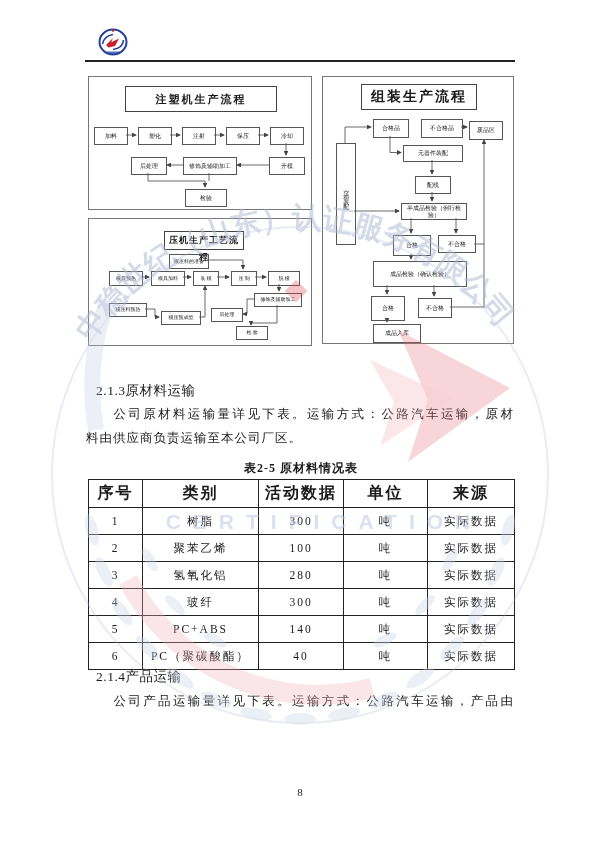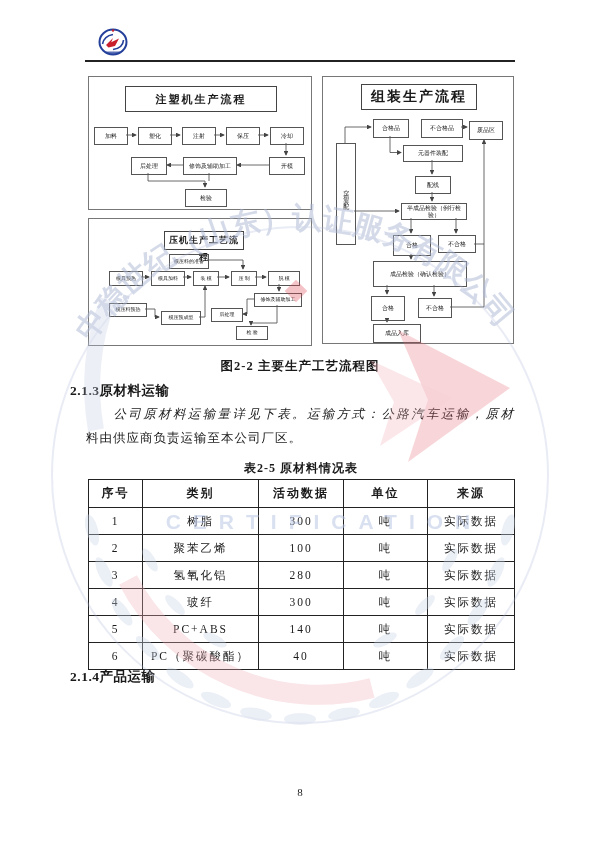--- a/index.html
+++ b/index.html
@@ -17,33 +17,33 @@
   .frameC{left:88px;top:218px;width:222px;height:126px;}
   .ftitle{position:absolute;border:1px solid #444;text-align:center;font-weight:bold;}
   .node{position:absolute;border:1px solid #555;font-size:6px;line-height:1.1;
         display:flex;align-items:center;justify-content:center;text-align:center;color:#222;}
   .nodeC{font-size:5px;}
   .vtext{writing-mode:vertical-rl;letter-spacing:5px;justify-content:center;}
   .wires{position:absolute;left:0;top:0;pointer-events:none;}
   
   .fig-caption{position:absolute;top:358px;left:0;width:100%;text-align:center;
                font-weight:bold;font-size:12.5px;letter-spacing:1px;}
-  .sec-head{position:absolute;left:70px;font-weight:bold;font-size:13.5px;letter-spacing:.5px;}
+  .sec-head{position:absolute;left:96px;font-weight:normal;font-size:13.5px;letter-spacing:.5px;}
   .para{position:absolute;left:86px;width:428px;font-size:12.5px;letter-spacing:1px;}
-  .para .l1{text-align:justify;text-align-last:justify;font-style:italic;}
+  .para .l1{text-align:justify;text-align-last:justify;}
   .para .l2{margin-top:7px;text-align:left;}
   .indent{display:inline-block;width:26px;}
   
   .tbl-caption{position:absolute;top:460px;left:88px;width:426px;text-align:center;
                font-weight:bold;font-size:12px;letter-spacing:1px;}
   table.mat{position:absolute;top:479px;left:88px;width:426px;border-collapse:collapse;
             table-layout:fixed;font-size:11.5px;}
   table.mat th,table.mat td{border:1px solid #222;text-align:center;padding:0;
             letter-spacing:2px;background:transparent;}
-  table.mat th{height:27px;font-size:12px;font-weight:bold;}
+  table.mat th{height:27px;font-size:16px;font-weight:bold;}
   table.mat td{height:26px;}
   .page-num{position:absolute;top:786px;left:0;width:100%;text-align:center;font-size:11px;}
   
   .wm{position:absolute;left:0;top:0;width:600px;height:849px;pointer-events:none;opacity:.6;}
 </style>
 </head>
 <body>
 
 <div class="page">
 
@@ -157,21 +157,20 @@
     <div class="node nodeC" style="left:104px;top:52px;width:24px;height:13px;">装 模</div>
     <div class="node nodeC" style="left:142px;top:52px;width:24px;height:13px;">压 制</div>
     <div class="node nodeC" style="left:179px;top:52px;width:30px;height:13px;">脱 模</div>
     <div class="node nodeC" style="left:165px;top:74px;width:46px;height:12px;">修饰及辅助加工</div>
     <div class="node nodeC" style="left:20px;top:84px;width:36px;height:12px;">模压料预热</div>
     <div class="node nodeC" style="left:122px;top:89px;width:30px;height:12px;">后处理</div>
     <div class="node nodeC" style="left:72px;top:92px;width:38px;height:12px;">模压预成型</div>
     <div class="node nodeC" style="left:147px;top:107px;width:30px;height:12px;">检 验</div>
   </div>
 
-  <div class="fig-caption">图2-2 主要生产工艺流程图</div>
 
   <div class="sec-head" style="top:382px;">2.1.3原材料运输</div>
   <div class="para" style="top:406px;">
     <div class="l1"><span class="indent"></span><span>公司原材料运输量详见下表。运输方式：公路汽车运输，原材</span></div>
     <div class="l2">料由供应商负责运输至本公司厂区。</div>
   </div>
 
   <div class="tbl-caption">表2-5 原材料情况表</div>
   <table class="mat">
     <colgroup>
@@ -231,20 +230,21 @@
           <td>PC（聚碳酸酯）</td>
           <td>40</td>
           <td>吨</td>
           <td>实际数据</td>
       </tr>
     </tbody>
   </table>
 
   <div class="sec-head" style="top:668px;">2.1.4产品运输</div>
   <div class="para" style="top:693px;">
+    <div class="l1"><span class="indent"></span><span>公司产品运输量详见下表。运输方式：公路汽车运输，产品由</span></div>
   </div>
 
   <div class="page-num">8</div>
 
   <svg class="wm" width="600" height="849" viewBox="0 0 600 849">
     <circle cx="300" cy="475" r="248" fill="none" stroke="#aeb9d6" stroke-width="2" opacity=".45"></circle>
 
     <path d="M108,300 A248,248 0 0 0 96,430" stroke="#c2cbe4" stroke-width="16" fill="none" opacity=".5"></path>
     <path d="M128,580 A215,215 0 0 0 372,688" stroke="#f1aeb8" stroke-width="20" fill="none" opacity=".55"></path>
 

